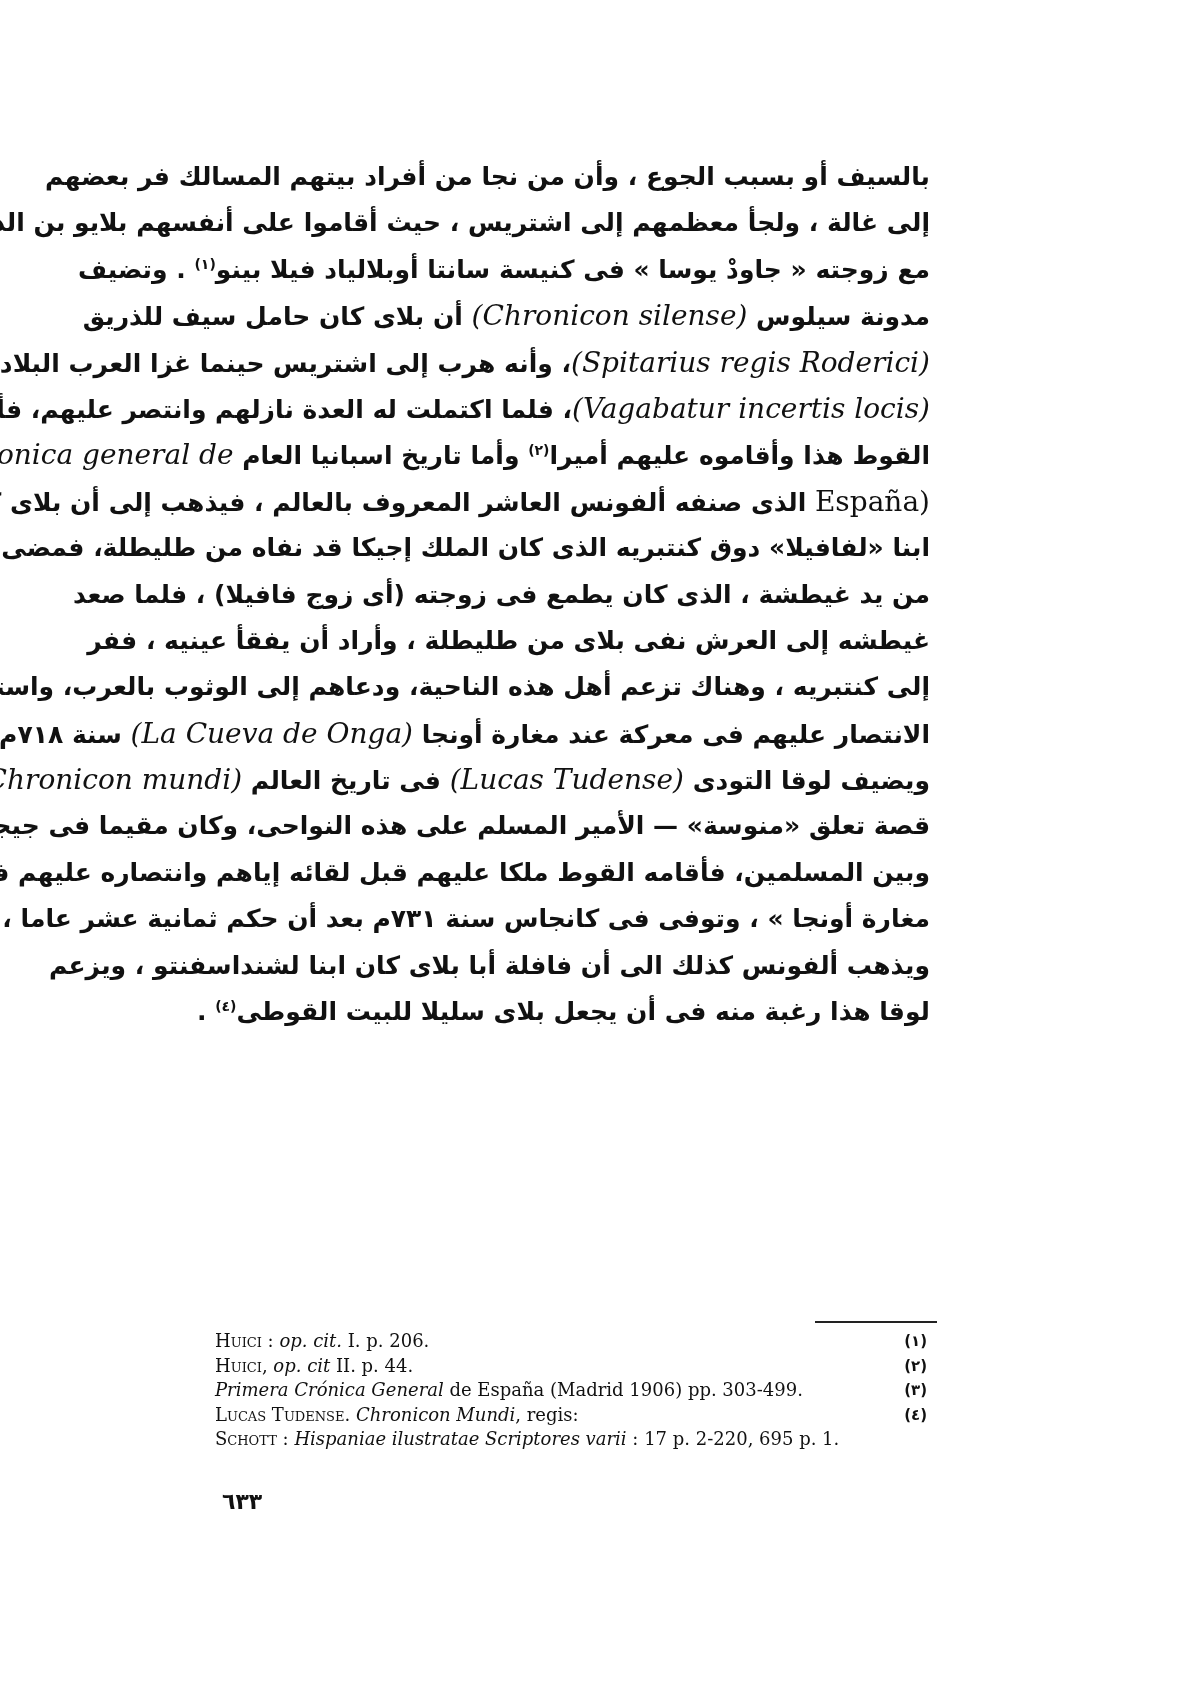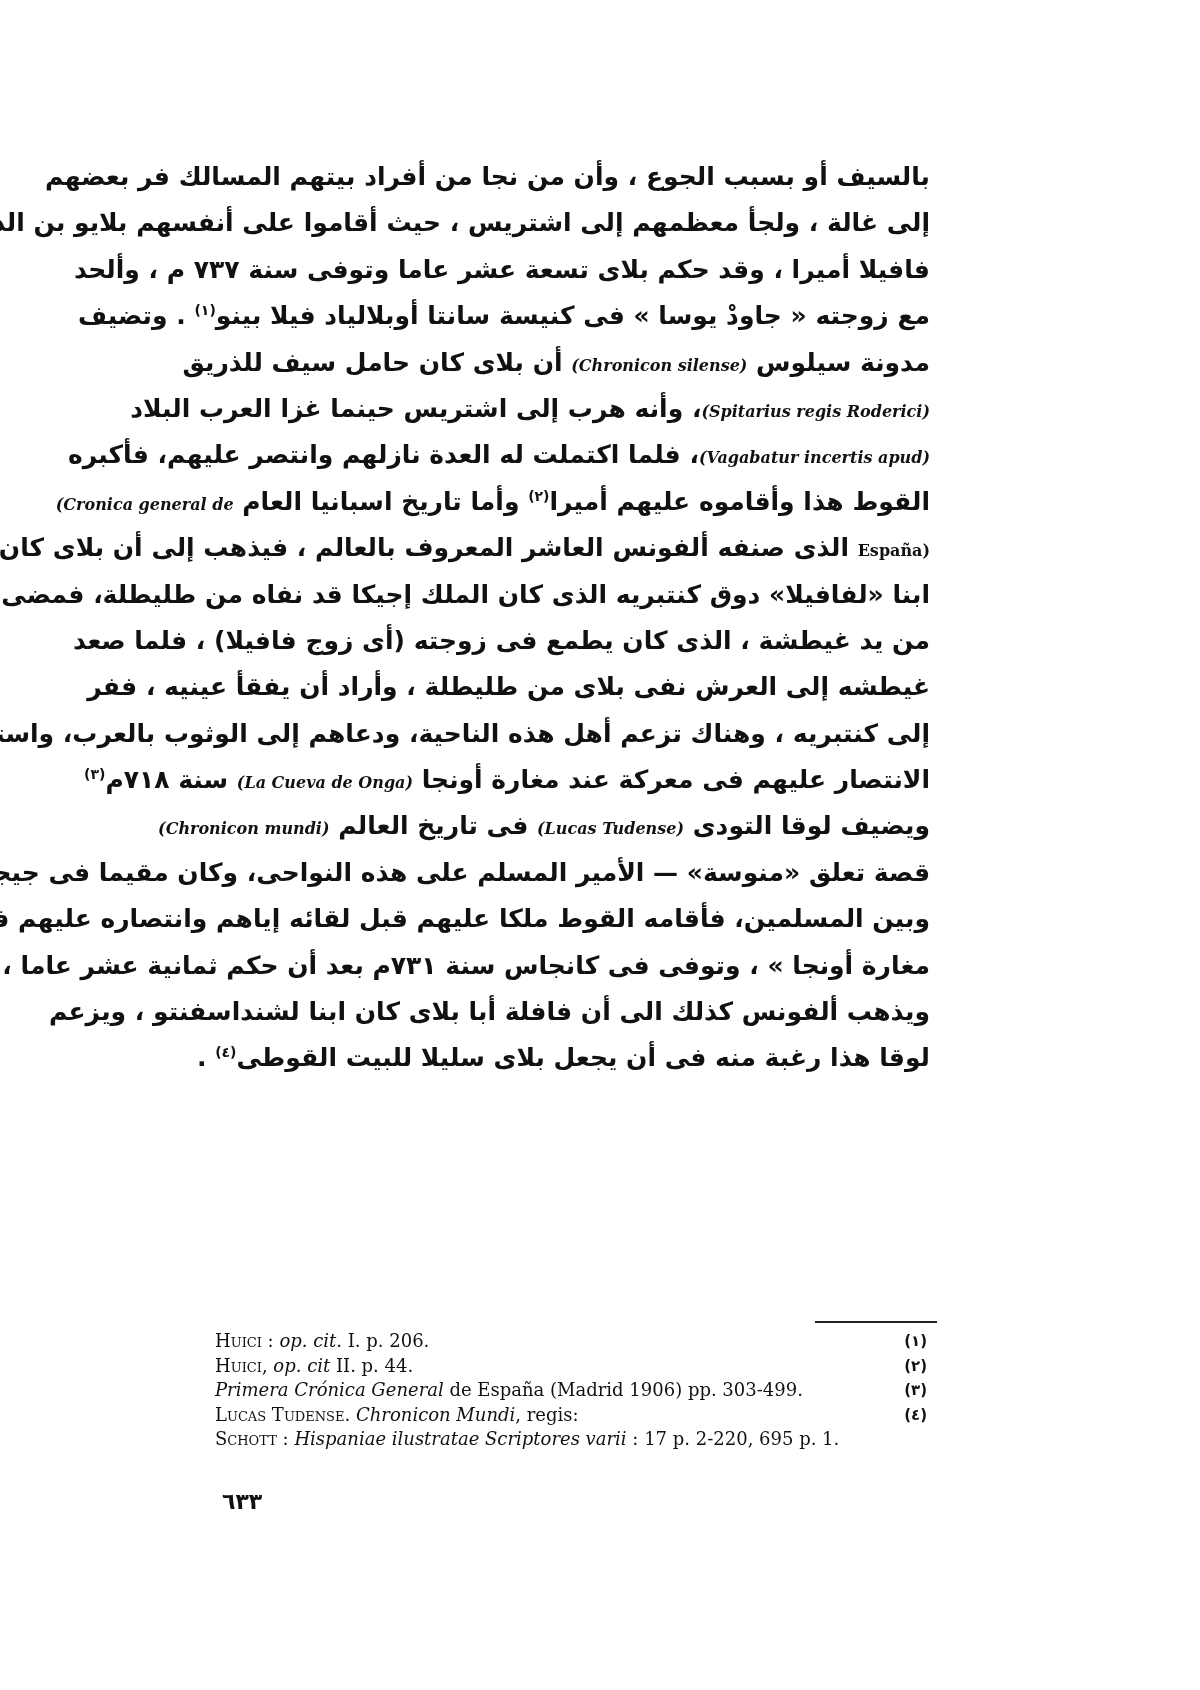--- a/index.html
+++ b/index.html
@@ -40,24 +40,24 @@
       text-align: justify;
       text-align-last: justify;
       overflow: visible;
     }
     .line.last {
       text-align-last: right;
     }
     .latin {
       font-family: "DejaVu Serif", serif;
       font-style: italic;
-      font-weight: bold;
+      font-weight: normal;
       direction: ltr;
       unicode-bidi: isolate;
-      font-size: 16px;
+      font-size: 28px;
     }
     sup {
       font-size: 14px;
       line-height: 0;
     }
     .separator {
       position: absolute;
       left: 815px;
       top: 1317px;
       width: 122px;
@@ -102,25 +102,24 @@
     }
   </style>
 </head>
 <body>
 
 <div class="page">
 
   <div class="body-text">
     <div class="line"><span>بالسيف أو بسبب الجوع ، وأن من نجا من أفراد بيتهم المسالك فر بعضهم</span></div>
     <div class="line"><span>إلى غالة ، ولجأ معظمهم إلى اشتريس ، حيث أقاموا على أنفسهم بلايو بن الدوق</span></div>
-    <div class="line"><span>فافيلا أميرا ، وقد حكم بلاى تسعة عشر عاما وتوفى سنة ٧٣٧ م ، وألحد</span></div>
     <div class="line"><span>مع زوجته « جاودْ يوسا » فى كنيسة سانتا أوبلالياد فيلا بينو</span><sup>(١)</sup><span> . وتضيف</span></div>
     <div class="line"><span>مدونة سيلوس </span><span class="latin">(Chronicon silense)</span><span> أن بلاى كان حامل سيف للذريق</span></div>
     <div class="line"><span></span><span class="latin">(Spitarius regis Roderici)</span><span>، وأنه هرب إلى اشتريس حينما غزا العرب البلاد</span></div>
-    <div class="line"><span></span><span class="latin">(Vagabatur incertis apud)</span><span>، فلما اكتملت له العدة نازلهم وانتصر عليهم، فأكبره</span></div>
+    <div class="line"><span></span><span class="latin">(Vagabatur incertis locis)</span><span>، فلما اكتملت له العدة نازلهم وانتصر عليهم، فأكبره</span></div>
     <div class="line"><span>القوط هذا وأقاموه عليهم أميرا</span><sup>(٢)</sup><span> وأما تاريخ اسبانيا العام </span><span class="latin">(Cronica general de</span></div>
     <div class="line"><span></span><span class="latin" style="font-style:normal">España)</span><span> الذى صنفه ألفونس العاشر المعروف بالعالم ، فيذهب إلى أن بلاى كان</span></div>
     <div class="line"><span>ابنا «لفافيلا» دوق كنتبريه الذى كان الملك إجيكا قد نفاه من طليطلة، فمضى إلى توى</span></div>
     <div class="line"><span>من يد غيطشة ، الذى كان يطمع فى زوجته (أى زوج فافيلا) ، فلما صعد</span></div>
     <div class="line"><span>غيطشه إلى العرش نفى بلاى من طليطلة ، وأراد أن يفقأ عينيه ، ففر</span></div>
     <div class="line"><span>إلى كنتبريه ، وهناك تزعم أهل هذه الناحية، ودعاهم إلى الوثوب بالعرب، واستطاع</span></div>
     <div class="line"><span>الانتصار عليهم فى معركة عند مغارة أونجا </span><span class="latin">(La Cueva de Onga)</span><span> سنة ٧١٨م</span><sup>(٣)</sup></div>
     <div class="line"><span>ويضيف لوقا التودى </span><span class="latin">(Lucas Tudense)</span><span> فى تاريخ العالم </span><span class="latin">(Chronicon mundi)</span></div>
     <div class="line"><span>قصة تعلق «منوسة» — الأمير المسلم على هذه النواحى، وكان مقيما فى جيجون —</span></div>
     <div class="line"><span>وبين المسلمين، فأقامه القوط ملكا عليهم قبل لقائه إياهم وانتصاره عليهم فى « معركة</span></div>

